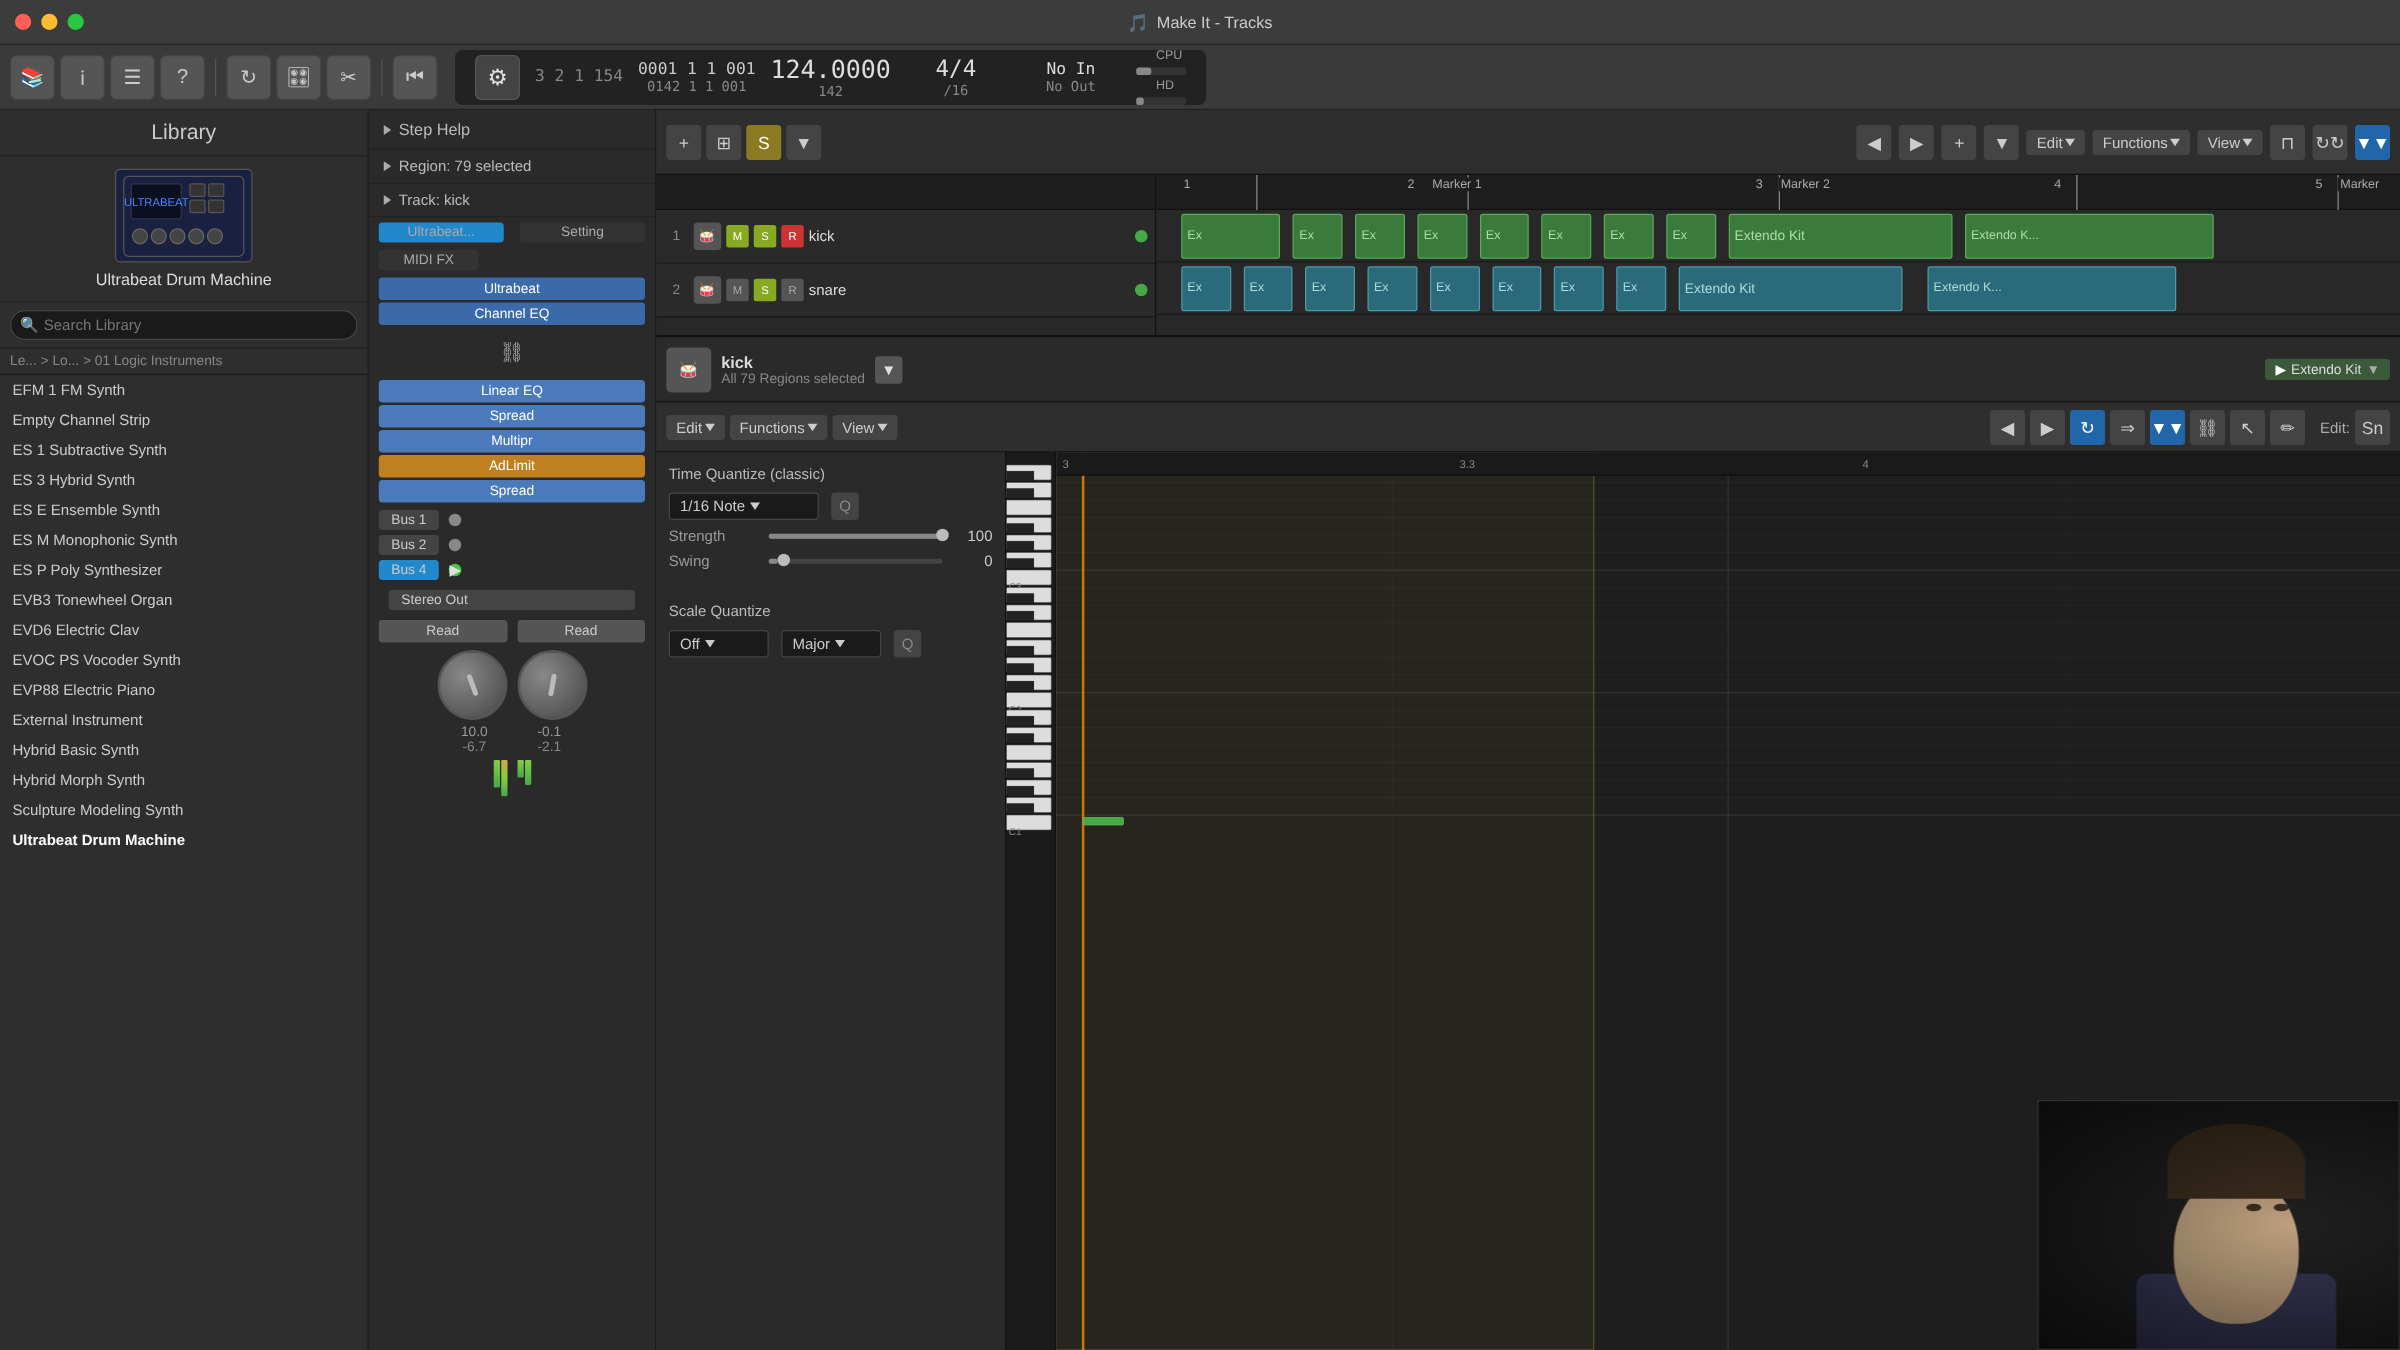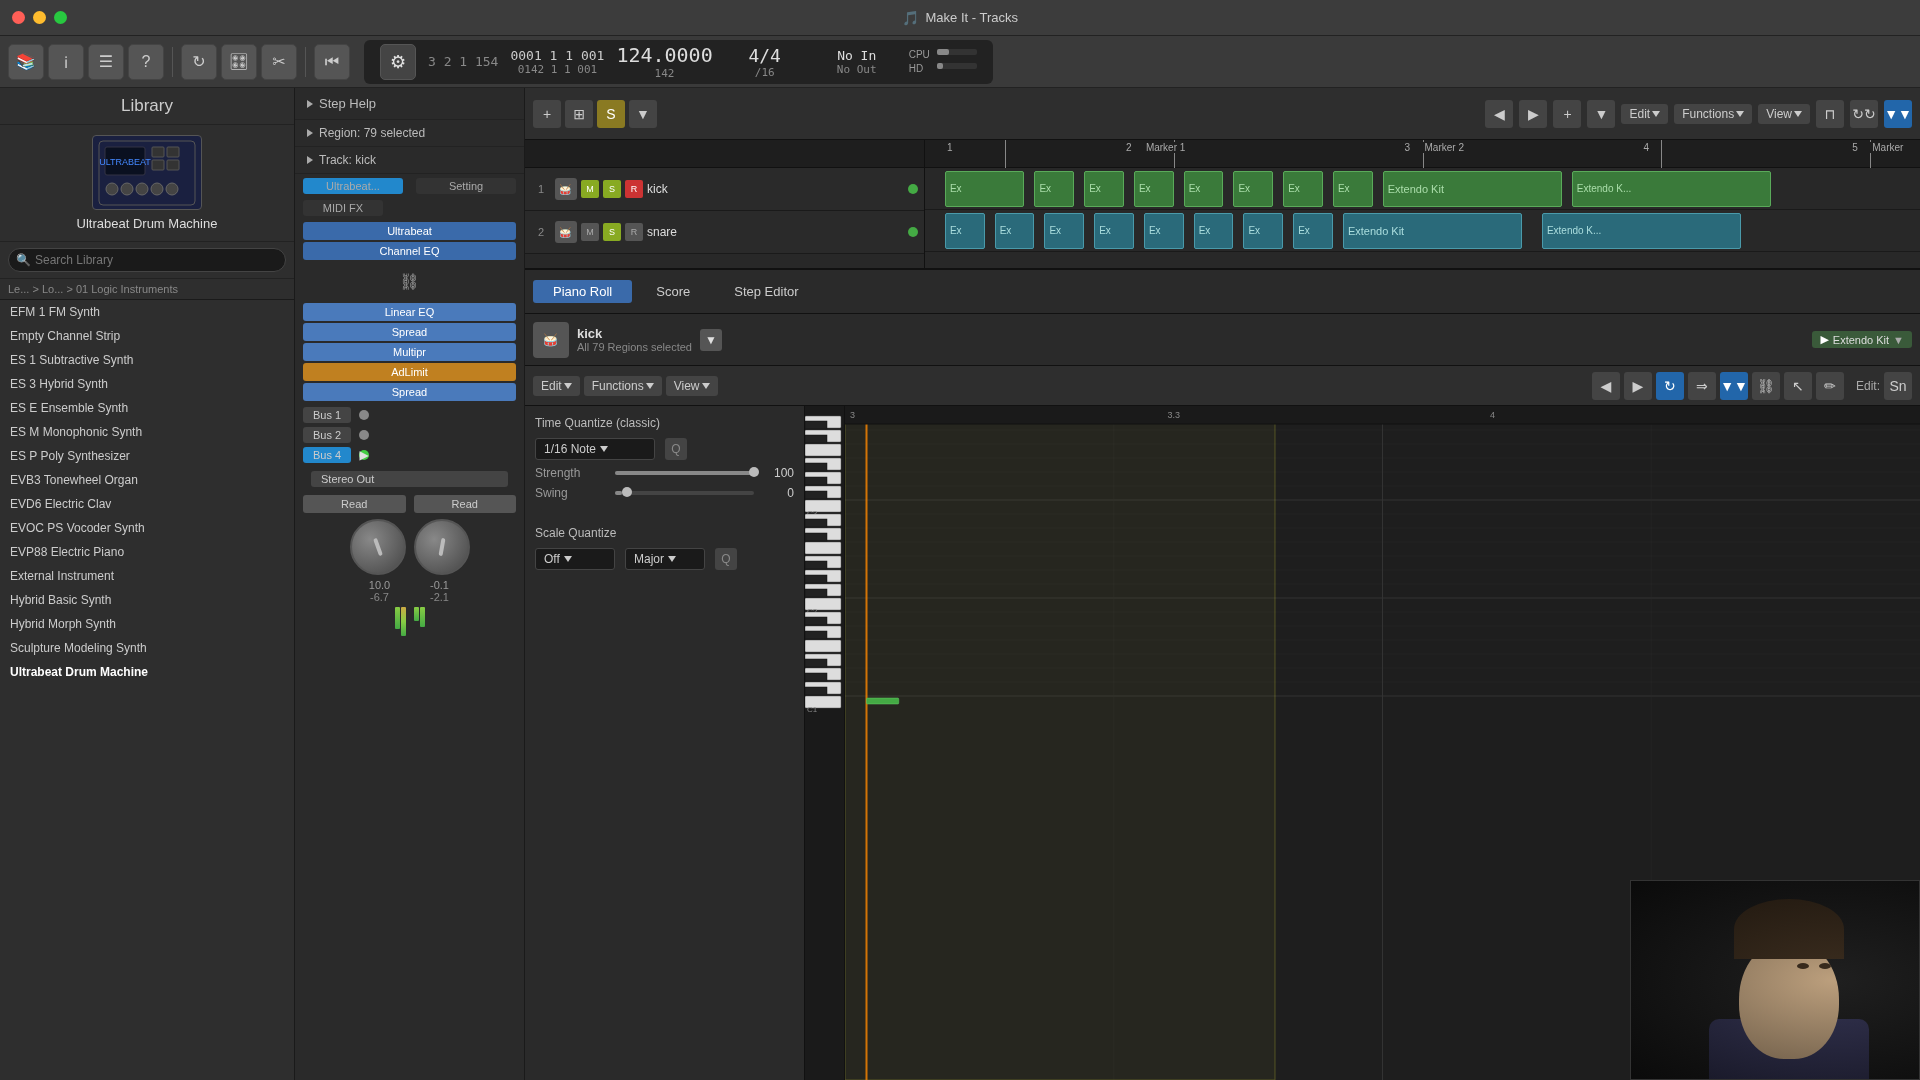--- a/index.html
+++ b/index.html
@@ -22,21 +22,21 @@
     #transport-time .main-time { color: #f0a000; font-size: 28px; font-family: monospace; font-weight: bold; letter-spacing: 2px; }
     #transport-time .sub-time { color: #888; font-size: 13px; font-family: monospace; }
     .transport-section { display: flex; flex-direction: column; align-items: center; justify-content: center; min-width: 80px; }
     .transport-section .top { color: #ccc; font-size: 13px; font-family: monospace; }
     .transport-section .bottom { color: #888; font-size: 11px; font-family: monospace; }
     .transport-section.bpm .top { font-size: 20px; color: #ddd; }
     .transport-section.timesig .top { font-size: 18px; color: #ddd; }
     .transport-section.io .top { font-size: 13px; color: #ddd; }
     .gear-btn { width: 36px; height: 36px; background: #444; border-radius: 5px; display: flex; align-items: center; justify-content: center; font-size: 18px; cursor: pointer; border: 1px solid #555; }
     .cpu-section { display: flex; flex-direction: column; gap: 3px; font-size: 11px; color: #999; }
-    .cpu-bar-wrap { display: flex; align-items: flex-start; gap: 4px; }
+    .cpu-bar-wrap { display: flex; align-items: flex-end; gap: 4px; flex-direction: column; }
     .cpu-bar { width: 40px; height: 6px; background: #333; border-radius: 2px; }
     .cpu-fill { height: 100%; background: #888; border-radius: 2px; }
 
     
     #main { display: flex; flex-direction: row; height: calc(1080px - 36px - 52px); }
 
     
     #library { width: 295px; background: #2e2e2e; border-right: 1px solid #1a1a1a; display: flex; flex-direction: column; }
     #library-header { text-align: center; padding: 8px; font-size: 17px; color: #ccc; border-bottom: 1px solid #222; }
     #library-instrument { display: flex; flex-direction: column; align-items: center; padding: 10px; border-bottom: 1px solid #222; }
@@ -462,25 +462,20 @@
             <div class="block teal" style="left:37%;width:4%;">Ex</div>
             <div class="block teal" style="left:42%;width:18%;font-size:11px;">Extendo Kit</div>
             <div class="block teal" style="left:62%;width:20%;">Extendo K...</div>
           </div>
         </div>
       </div>
     </div>
 
     <div id="piano-roll-panel">
 
-      <div id="piano-roll-header">
-        <div class="pr-tab active">Piano Roll</div>
-        <div class="pr-tab">Score</div>
-        <div class="pr-tab">Step Editor</div>
-      </div>
 
       <div id="track-info-bar">
         <div class="track-icon-lg">🥁</div>
         <div class="track-info-text">
           <div class="track-info-name">kick</div>
           <div class="track-info-sub">All 79 Regions selected</div>
         </div>
         <div class="track-info-arrow">▼</div>
         <div style="flex:1;"></div>
 

